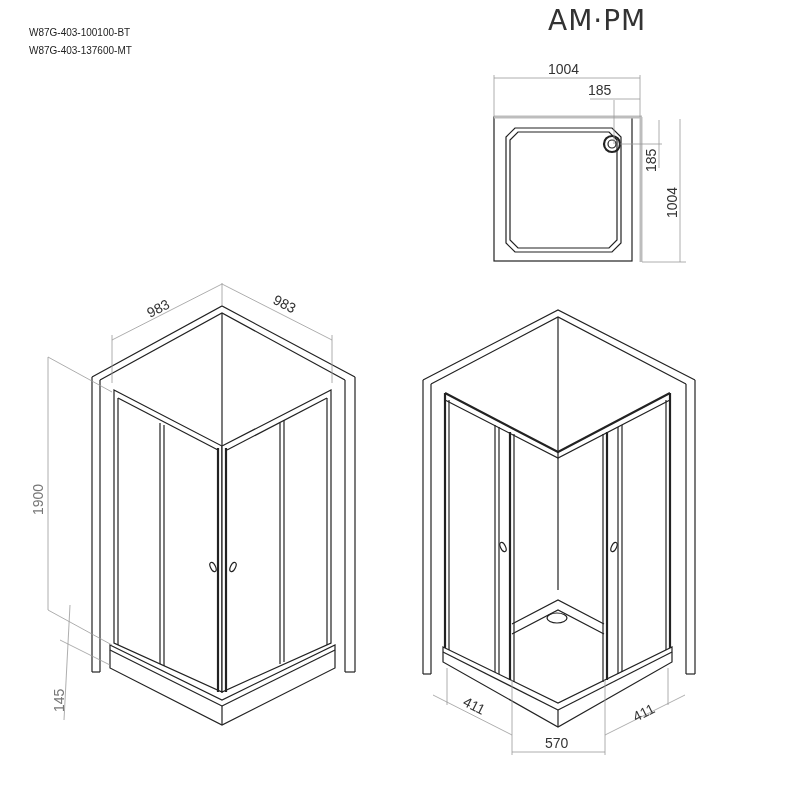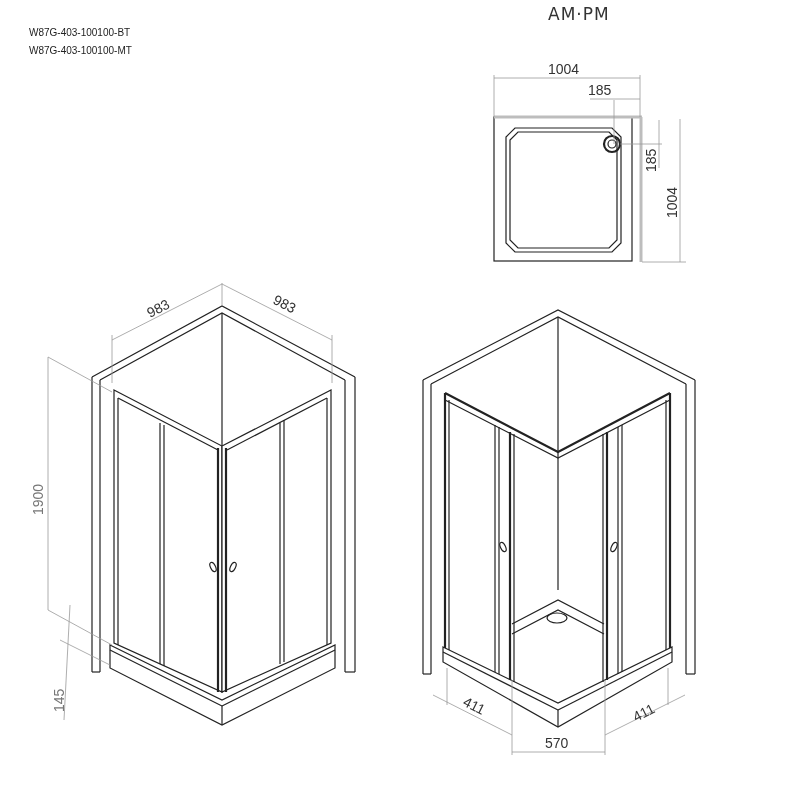--- a/index.html
+++ b/index.html
@@ -1,32 +1,32 @@
 <!DOCTYPE html>
 <html><head>
 <meta charset="utf-8">
 <style>
   html, body { margin: 0; padding: 0; background: #ffffff; }
   body { width: 800px; height: 800px; position: relative; overflow: hidden; font-family: "Liberation Sans", sans-serif; }
   .model-codes { position: absolute; left: 29px; top: 24px; font-size: 10px; line-height: 18px; color: #222; }
-  .brand { position: absolute; left: 548px; top: 4px; font-size: 17px; color: #333; font-family: "DejaVu Sans", sans-serif; letter-spacing: 1px; }
+  .brand { position: absolute; left: 548px; top: 4px; font-size: 28px; color: #333; font-family: "DejaVu Sans", sans-serif; letter-spacing: 1px; }
   svg { position: absolute; left: 0; top: 0; }
   .dim { font-family: "Liberation Sans", sans-serif; font-size: 14px; fill: #333; }
   .dim-grey { font-family: "Liberation Sans", sans-serif; font-size: 14px; fill: #777; }
   .k { stroke: #222; fill: none; stroke-width: 1.2; }
   .kt { stroke: #222; fill: none; stroke-width: 2.2; }
   .g { stroke: #999; fill: none; stroke-width: 0.8; }
   .w { fill: #fff; }
 </style>
 </head>
 <body>
 
 <div class="model-codes">
   <div>W87G-403-100100-BT</div>
-  <div>W87G-403-100100-MT</div>
+  <div>W87G-403-137600-MT</div>
 </div>
 <div class="brand">AM·PM</div>
 
 <svg width="800" height="800" viewBox="0 0 800 800">
 
   <g>
 
     <rect x="494" y="117" width="138" height="144" class="k" stroke-width="2"></rect>
     <line x1="494" y1="117" x2="642" y2="117" stroke="#bdbdbd" stroke-width="3"></line>
     <line x1="641" y1="117" x2="641" y2="262" stroke="#bdbdbd" stroke-width="3"></line>

